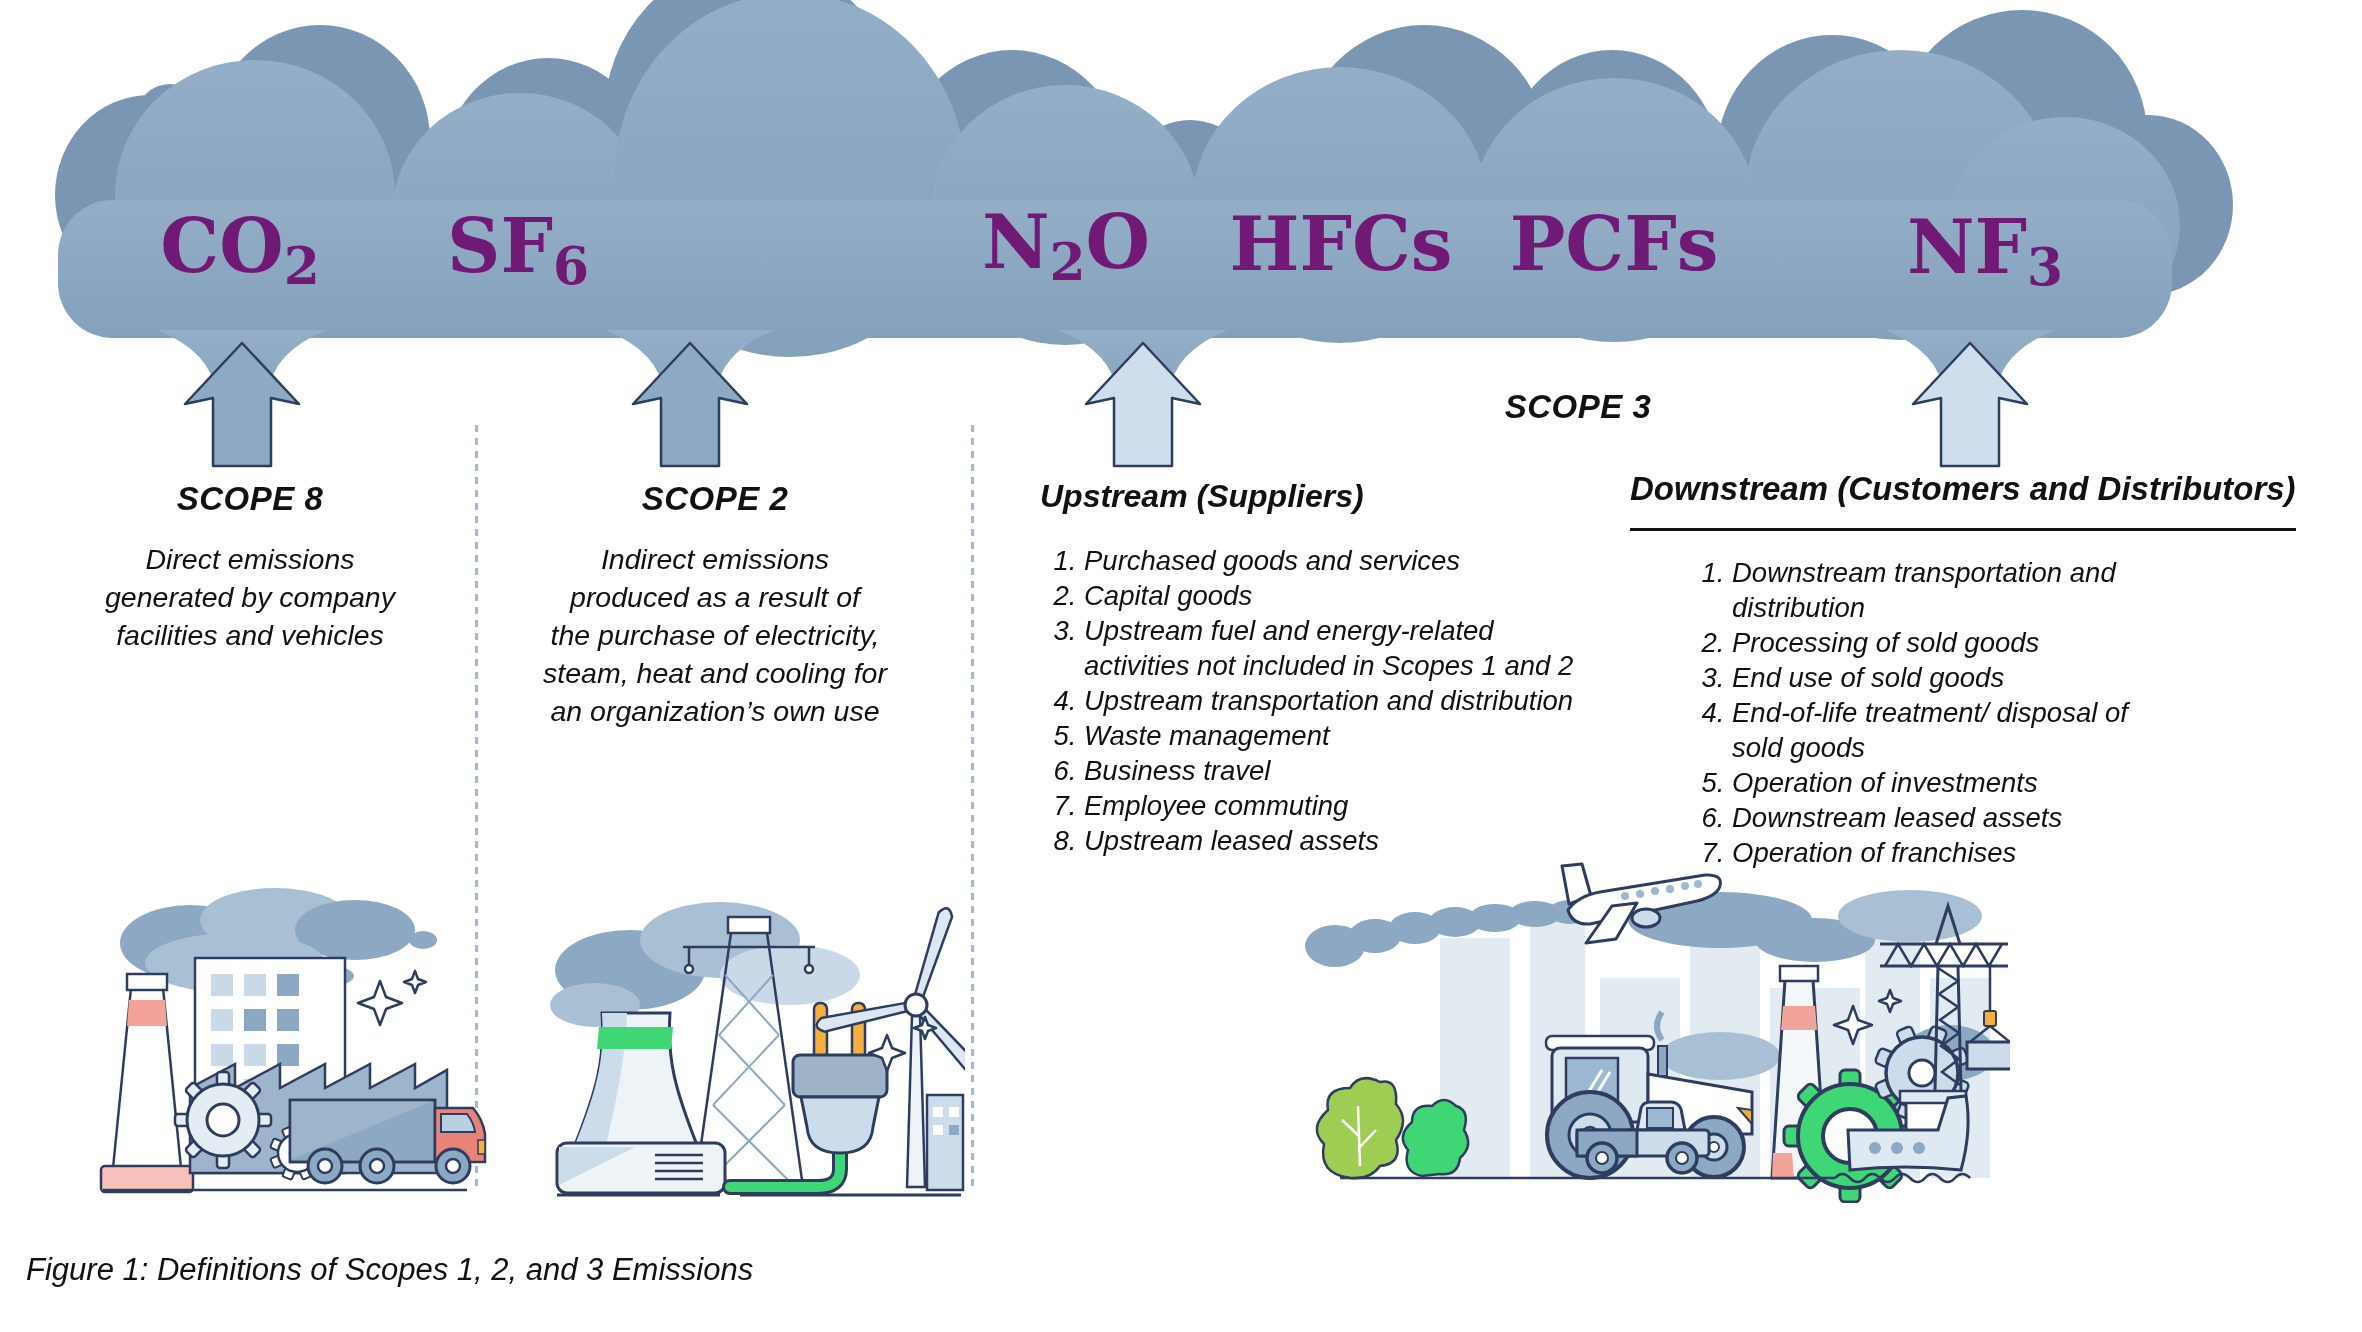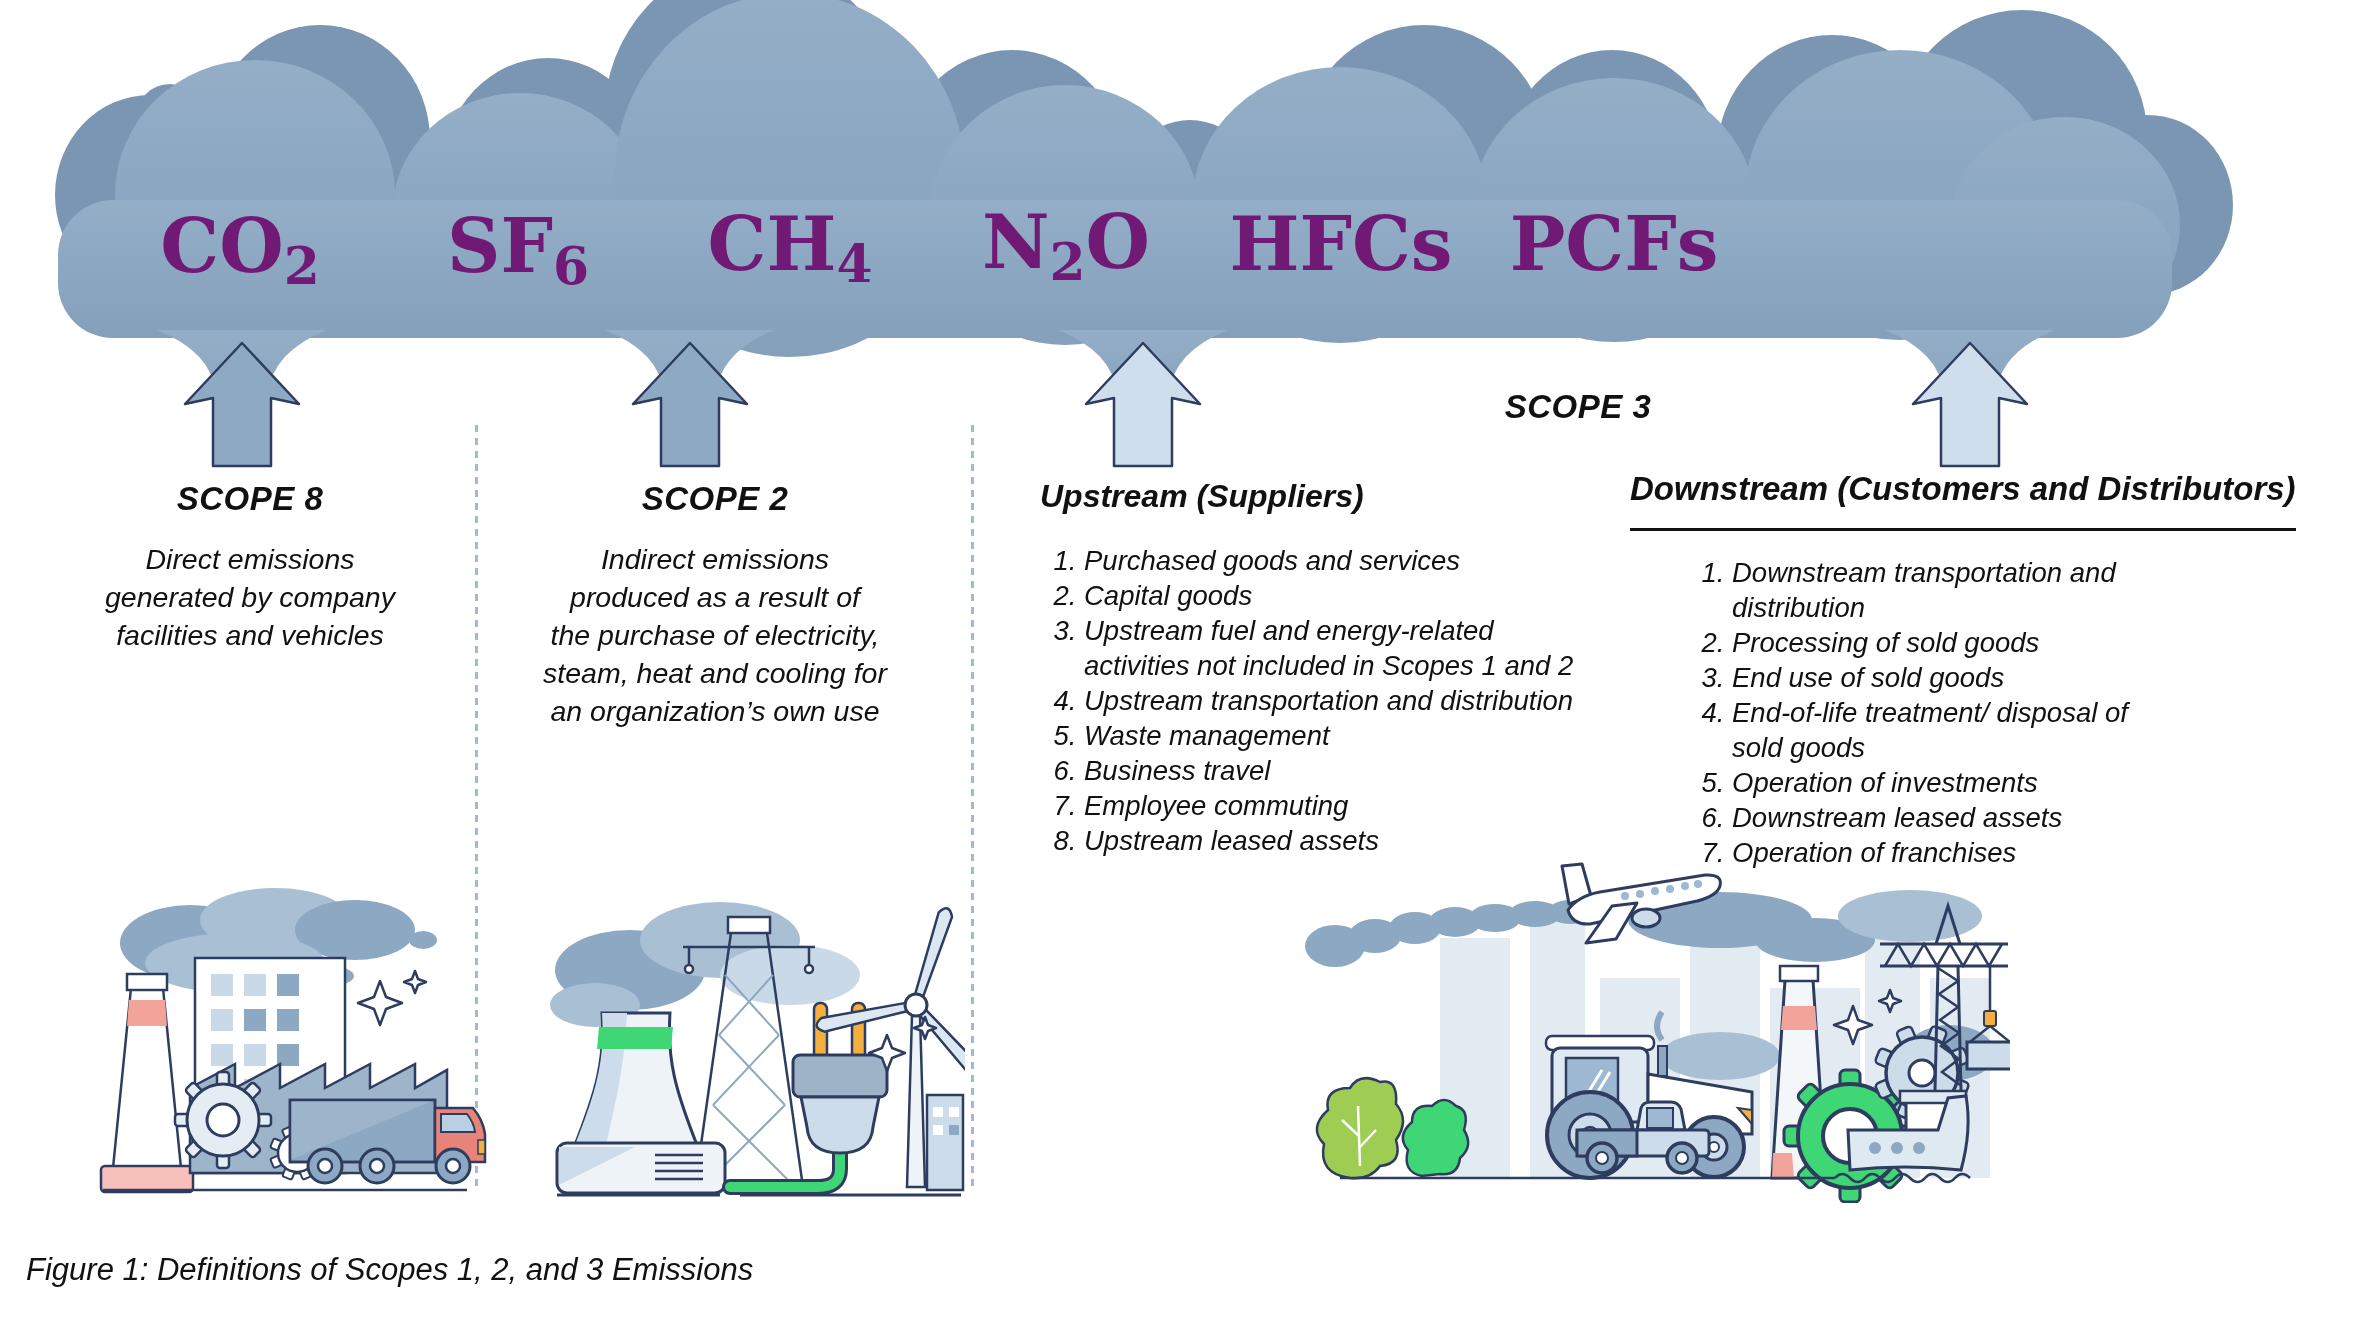--- a/index.html
+++ b/index.html
@@ -71,24 +71,24 @@
     <g stroke="#2e3d5f" stroke-width="2.5" stroke-linejoin="round">
       <path fill="#8ea9c3" d="M242,343 L185,404 L213,398 L213,466 L271,466 L271,398 L299,404 Z"></path>
       <path fill="#8ea9c3" d="M690,343 L633,404 L661,398 L661,466 L719,466 L719,398 L747,404 Z"></path>
       <path fill="#cfdeec" d="M1143,343 L1086,404 L1114,398 L1114,466 L1172,466 L1172,398 L1200,404 Z"></path>
       <path fill="#cfdeec" d="M1970,343 L1913,404 L1941,398 L1941,466 L1999,466 L1999,398 L2027,404 Z"></path>
     </g>
   </svg>
 
   <div class="gas" style="left:240px;top:246px"><span>CO</span><span class="sub">2</span></div>
   <div class="gas" style="left:518px;top:246px"><span>SF</span><span class="sub">6</span></div>
-  <div class="gas" style="left:790px;top:244px"><span>CH</span><span class="sub">4</span></div>
   <div class="gas" style="left:1066px;top:242px"><span>N</span><span class="sub">2</span><span>O</span></div>
   <div class="gas" style="left:1341px;top:244px"><span>HFCs</span></div>
   <div class="gas" style="left:1614px;top:244px"><span>PCFs</span></div>
+  <div class="gas" style="left:1985px;top:247px"><span>NF</span><span class="sub">3</span></div>
 
   <div class="sep" style="left:475px;top:425px;height:765px"></div>
   <div class="sep" style="left:971px;top:425px;height:765px"></div>
 
   <div class="abs center" style="left:60px;top:480px;width:380px">
     <div class="scope-head">SCOPE 8</div>
     <div class="body-text" style="margin-top:22px">Direct emissions
 generated by company
 facilities and vehicles</div>
   </div>

